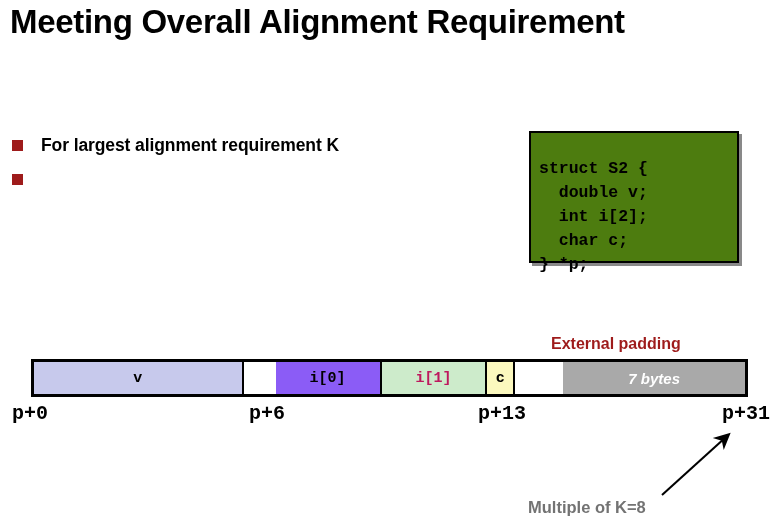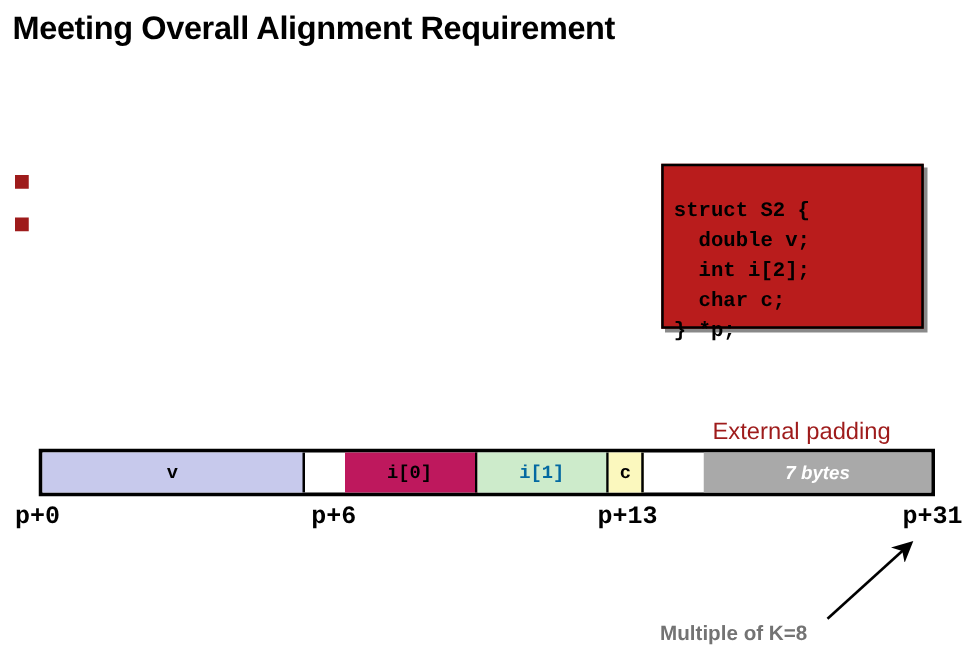--- a/index.html
+++ b/index.html
@@ -16,21 +16,21 @@
     -webkit-font-smoothing: antialiased;
   }
 
   
   #slide-title {
     position: absolute;
     left: 10px;
     top: 2px;
     width: 760px;
     font-family: "Liberation Sans", sans-serif;
-    font-size: 26px;
+    font-size: 33px;
     font-weight: bold;
     color: #000000;
     letter-spacing: -0.3px;
     line-height: 40px;
     white-space: nowrap;
   }
 
   
   #bullet-list {
     position: absolute;
@@ -116,25 +116,25 @@
   .mem-label.pad {
     font-family: "Liberation Sans", sans-serif;
     font-style: italic;
     font-size: 15px;
     color: #ffffff;
   }
 
   
   #external-padding-label {
     position: absolute;
-    left: 570px;
+    left: 551px;
     top: 335px;
     font-family: "Liberation Sans", sans-serif;
-    font-size: 19px;
-    font-weight: normal;
+    font-size: 16px;
+    font-weight: bold;
     color: #9E1B1B;
     white-space: nowrap;
   }
 
   
   .offset-label {
     position: absolute;
     top: 402px;
     font-family: "Liberation Mono", "DejaVu Sans Mono", monospace;
     font-size: 20px;
@@ -164,45 +164,46 @@
   }
 </style>
 </head>
 <body>
 
 <div id="slide-title">Meeting Overall Alignment Requirement</div>
 
 <div id="bullet-list">
   <div class="bullet-row">
     <span class="bullet-marker"></span>
+    <span class="bullet-text">For largest alignment requirement K</span>
   </div>
   <div class="bullet-row">
     <span class="bullet-marker"></span>
   </div>
 </div>
 
-<div id="code-box" style="background: #b91c1c;">
+<div id="code-box" style="background: #4d7c0f;">
   <pre id="code-text">struct S2 {
   double v;
   int i[2];
   char c;
 } *p;</pre>
 </div>
 
 <div id="external-padding-label" style="color: rgb(158, 27, 27);">External padding</div>
 
 <div id="memory-bar">
   <div class="mem-cell" style="flex: 8 0 0px; background: rgb(199, 201, 236);">
     <span class="mem-label" style="color: rgb(0, 0, 0);">v</span>
   </div>
-  <div class="mem-cell" style="flex: 4 0 0px; background: #be185d; margin-left: 32px;">
+  <div class="mem-cell" style="flex: 4 0 0px; background: #8b5cf6; margin-left: 32px;">
     <span class="mem-label" style="color: rgb(0, 0, 0);">i[0]</span>
   </div>
   <div class="mem-cell" style="flex: 4 0 0px; background: rgb(205, 235, 203);">
-    <span class="mem-label" style="color: #0369a1;">i[1]</span>
+    <span class="mem-label" style="color: #be185d;">i[1]</span>
   </div>
   <div class="mem-cell" style="flex: 1 0 0px; background: rgb(251, 248, 190);">
     <span class="mem-label" style="color: rgb(0, 0, 0);">c</span>
   </div>
   <div class="mem-cell" style="flex: 7 0 0px; background: rgb(169, 169, 169);">
     <span class="mem-label pad" style="color: rgb(255, 255, 255);">7 bytes</span>
   </div>
 </div>
 
 <div class="offset-label" style="left:12px;">p+0</div>

